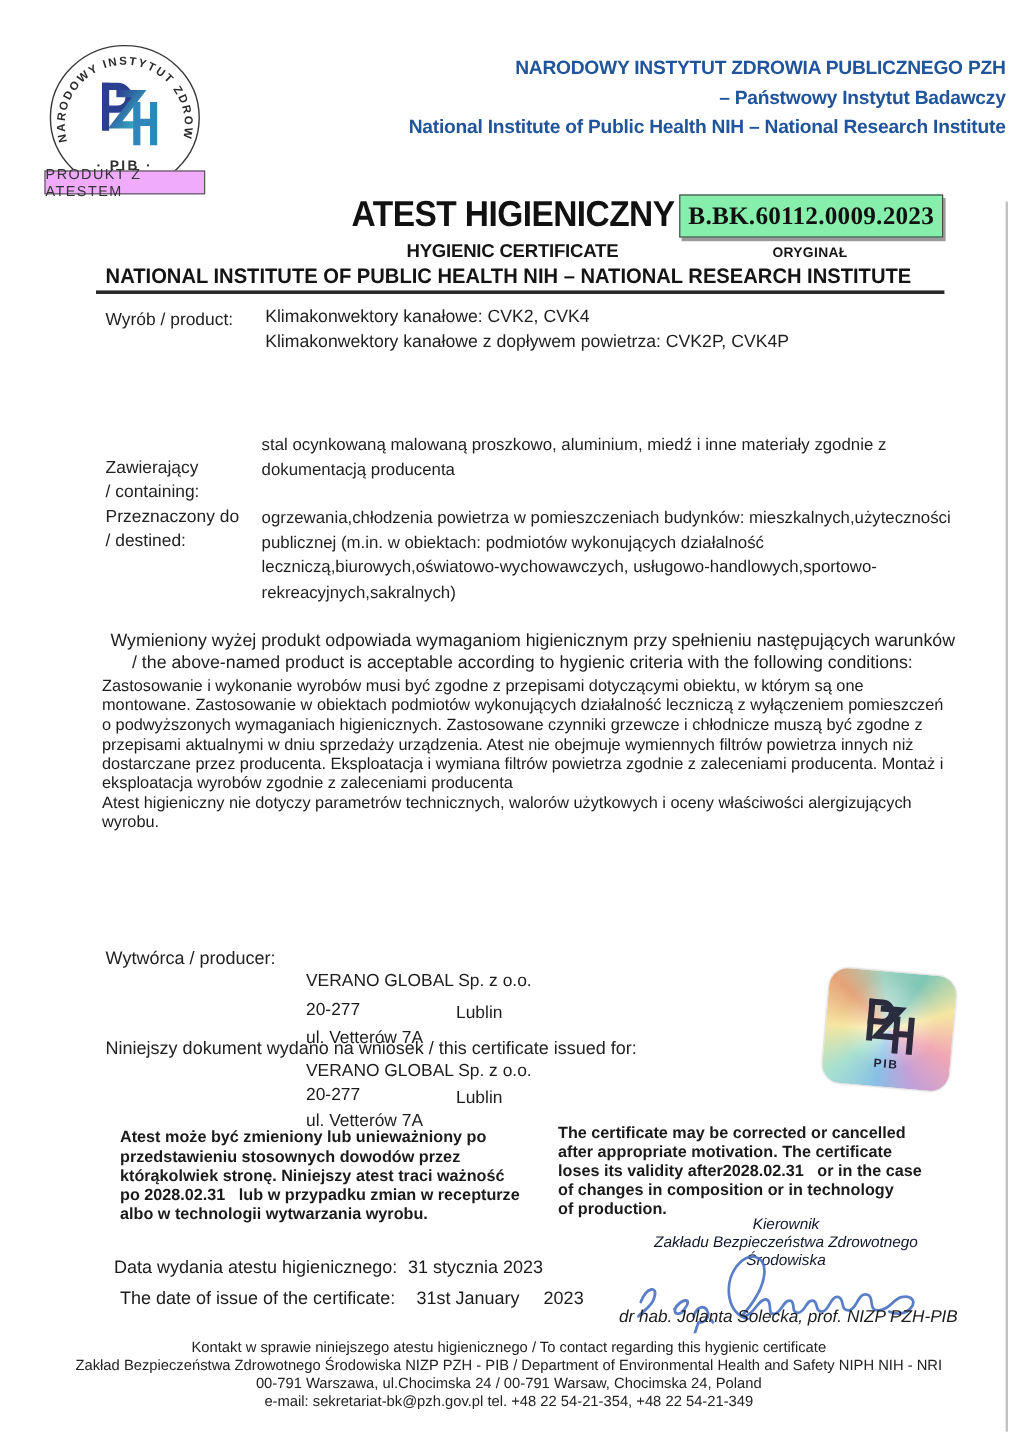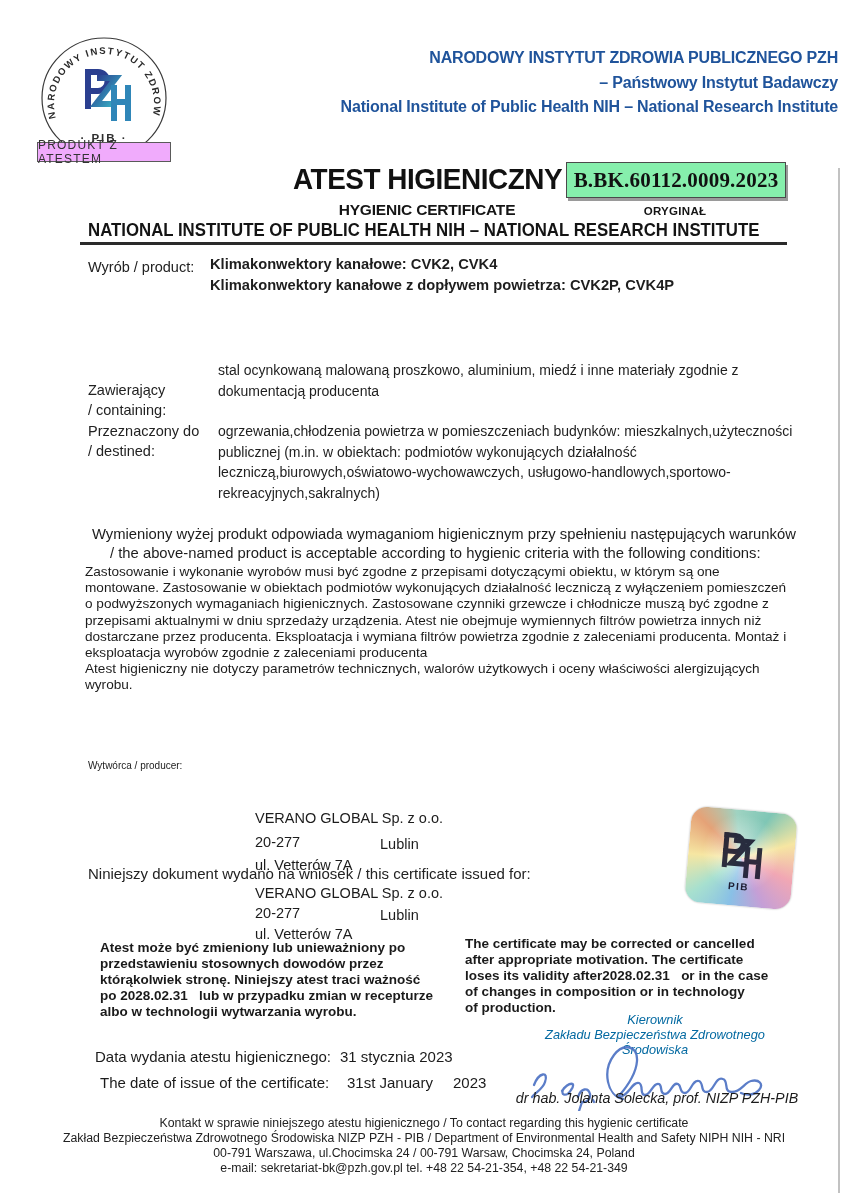--- a/index.html
+++ b/index.html
@@ -25,32 +25,32 @@
     letter-spacing:-0.2px;color:#151515;}
   .original{left:600px;top:205px;width:150px;text-align:center;font-size:11.5px;font-weight:bold;
     letter-spacing:0.3px;color:#151515;}
   .inst-line{left:88px;top:220px;font-size:17.5px;font-weight:bold;white-space:nowrap;
     transform:scaleX(0.96);transform-origin:left top;color:#141414;}
   .rule{left:80px;top:242px;width:707px;height:3px;background:#2a2a2a;}
   .edge-line{left:838px;top:168px;width:2px;height:1025px;background:#c2c2c2;}
   
   .lbl{font-size:14.5px;color:#222;line-height:20px;}
   .val{font-size:14px;color:#1e1e1e;}
-  .bold{font-weight:bold;}
+  .bold{font-weight:normal;margin-left:11px;}
   
   .cond-intro1{left:92px;top:526px;font-size:14.8px;}
   .cond-intro2{left:110px;top:545px;font-size:14.8px;}
   .cond-body{left:85px;top:564px;width:750px;font-size:13.6px;line-height:16.2px;}
   
   .addr{font-size:14.5px;}
   
   .validity{font-size:13.5px;font-weight:bold;line-height:15.9px;color:#1a1a1a;}
   
   .role-block{left:505px;top:1012px;width:300px;text-align:center;font-style:italic;
-    font-size:12.8px;line-height:15.2px;color:#0369a1;}
+    font-size:12.8px;line-height:15.2px;color:#0f172a;}
   .signer{left:512px;top:1090px;width:290px;text-align:center;font-style:italic;
     font-size:14.3px;color:#1b1b1b;white-space:nowrap;}
   .date-line{font-size:15px;color:#1b1b1b;white-space:nowrap;margin-top:15px;}
   
   .footer{left:0;top:1115px;width:848px;text-align:center;font-size:12.3px;line-height:14.8px;color:#222;}
   .footer div{margin-top:0.5px;}
   
   .holo{left:688px;top:810px;width:106px;height:96px;border-radius:16px;
     transform:rotate(5deg);
     background:
@@ -126,21 +126,21 @@
 <div class="abs cond-intro2">/ the above-named product is acceptable according to hygienic criteria with the following conditions:</div>
 <div class="abs cond-body pre">Zastosowanie i wykonanie wyrobów musi być zgodne z przepisami dotyczącymi obiektu, w którym są one
 montowane. Zastosowanie w obiektach podmiotów wykonujących działalność leczniczą z wyłączeniem pomieszczeń
 o podwyższonych wymaganiach higienicznych. Zastosowane czynniki grzewcze i chłodnicze muszą być zgodne z
 przepisami aktualnymi w dniu sprzedaży urządzenia. Atest nie obejmuje wymiennych filtrów powietrza innych niż
 dostarczane przez producenta. Eksploatacja i wymiana filtrów powietrza zgodnie z zaleceniami producenta. Montaż i
 eksploatacja wyrobów zgodnie z zaleceniami producenta
 Atest higieniczny nie dotyczy parametrów technicznych, walorów użytkowych i oceny właściwości alergizujących
 wyrobu.</div>
 
-<div class="abs lbl" style="left:88px;top:756px;font-size:10px;">Wytwórca / producer:</div>
+<div class="abs lbl" style="left:88px;top:789px;font-size:15px;">Wytwórca / producer:</div>
 <div class="abs addr" style="left:255px;top:810px;">VERANO GLOBAL Sp. z o.o.</div>
 <div class="abs addr" style="left:255px;top:834px;">20-277</div>
 <div class="abs addr" style="left:380px;top:836px;">Lublin</div>
 <div class="abs addr" style="left:255px;top:857px;">ul. Vetterów 7A</div>
 
 <div class="abs lbl" style="left:88px;top:864px;font-size:15px;">Niniejszy dokument wydano na wniosek / this certificate issued for:</div>
 <div class="abs addr" style="left:255px;top:885px;">VERANO GLOBAL Sp. z o.o.</div>
 <div class="abs addr" style="left:255px;top:905px;">20-277</div>
 <div class="abs addr" style="left:380px;top:907px;">Lublin</div>
 <div class="abs addr" style="left:255px;top:926px;">ul. Vetterów 7A</div>

